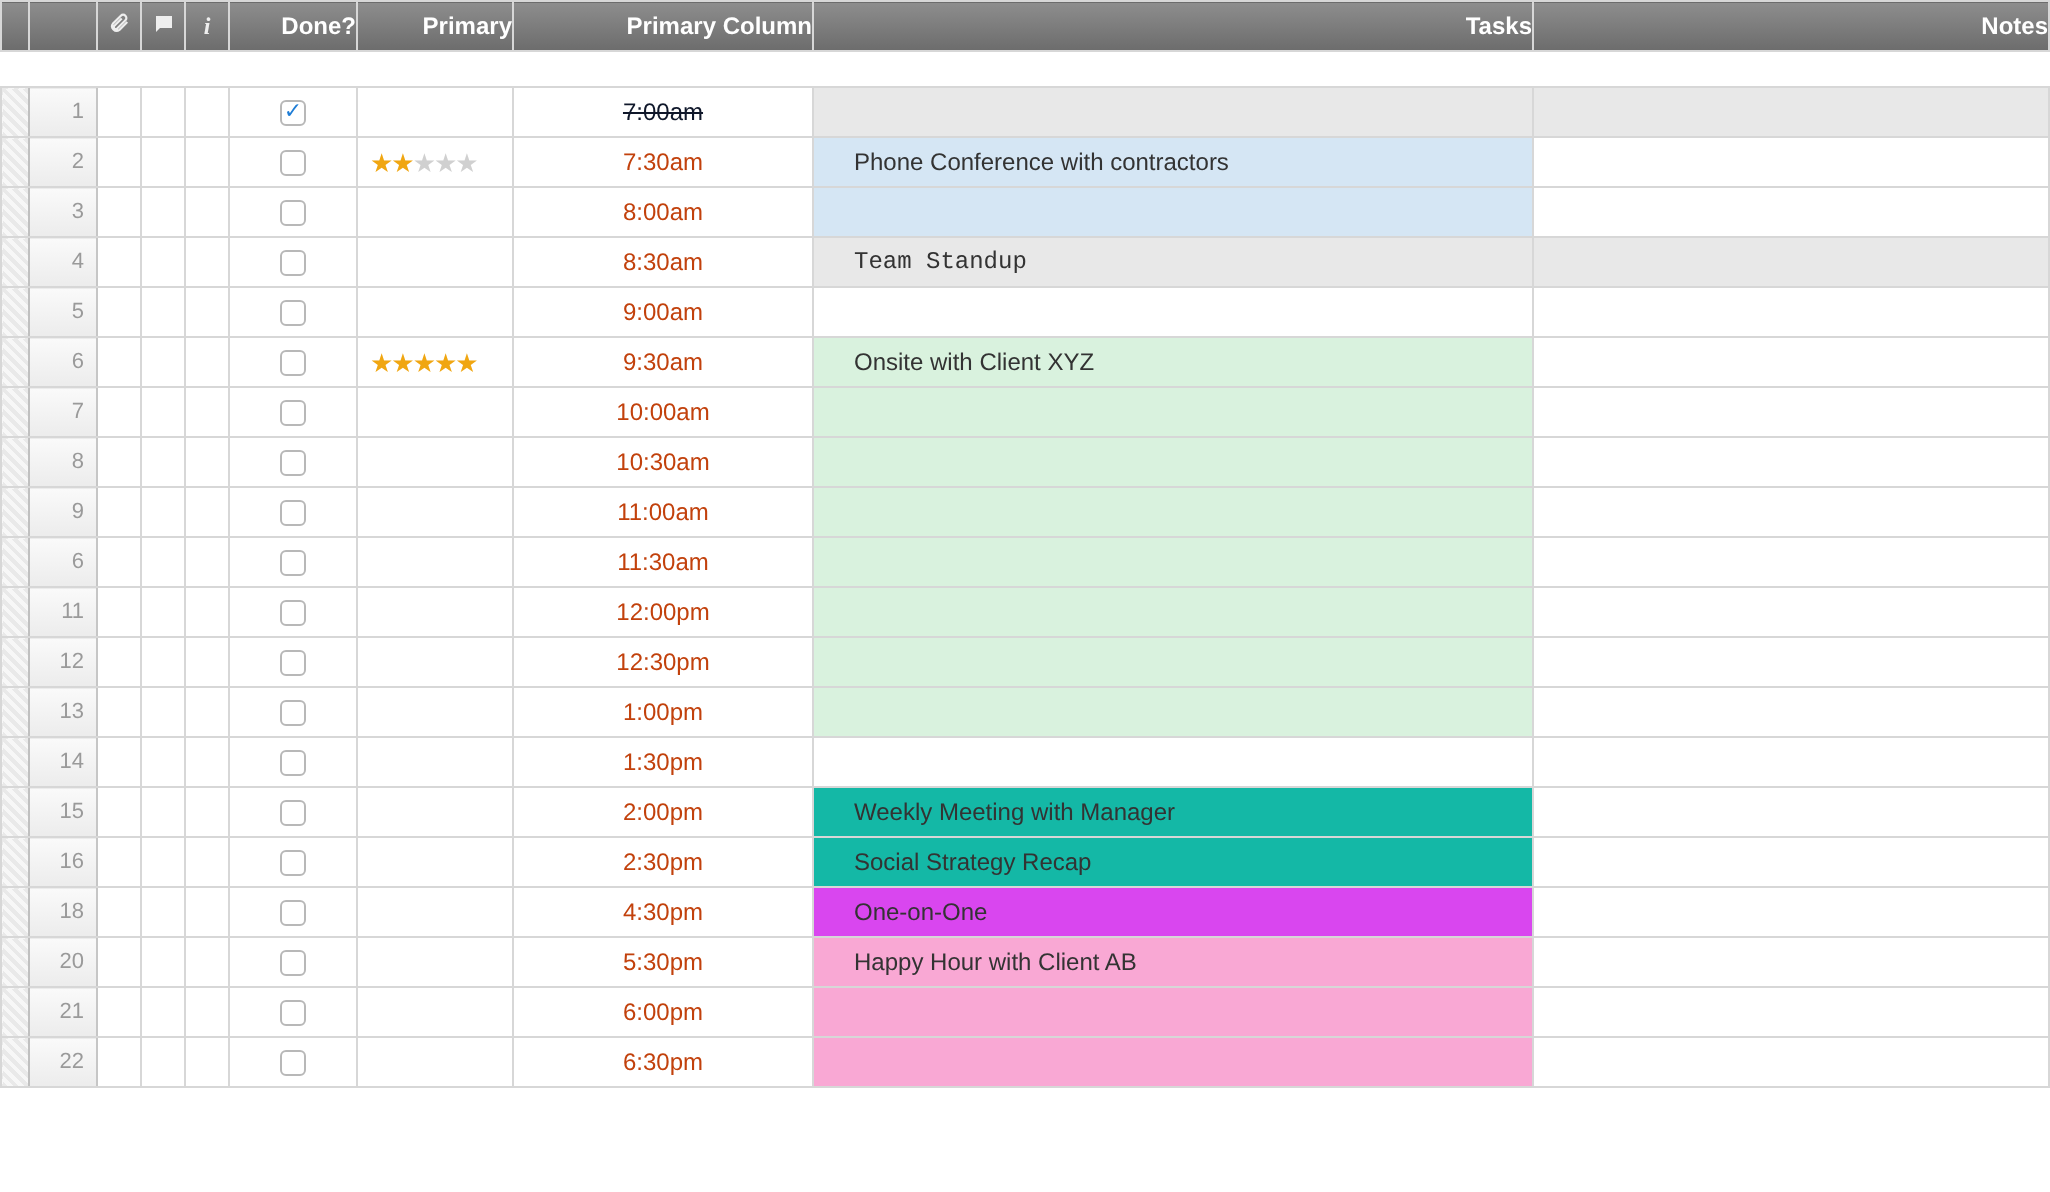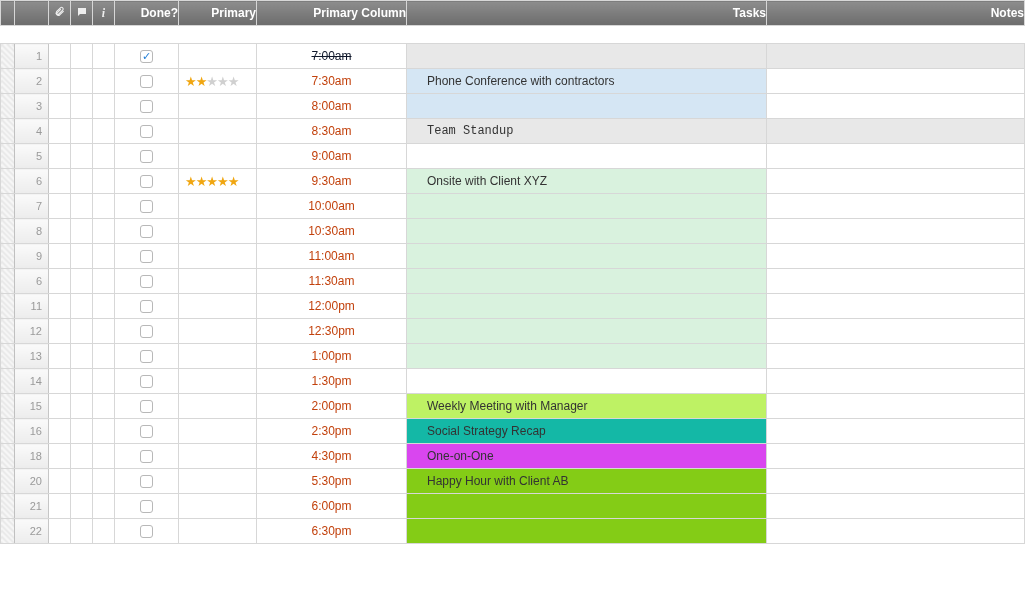--- a/index.html
+++ b/index.html
@@ -95,24 +95,24 @@
   td.primary-cell { text-align: center; color:#c2410c; }
   td.primary-cell.struck { text-decoration: line-through; color:#0f172a; }
 
   td.task-cell, td.notes-cell { padding-left: 20px; margin-left: 35px; }
 
   
   .bg-none   { background: #ffffff; }
   .bg-gray   { background: #e8e8e8; font-family: Liberation Mono, monospace; }
   .bg-blue   { background: #d5e6f4; }
   .bg-green  { background: #d9f2de; }
-  .bg-pink   { background: #bef264; }
+  .bg-pink   { background: #14b8a6; }
   .bg-purple { background: #14b8a6; }
   .bg-orange { background: #d946ef; }
-  .bg-yellow { background: #84cc16; }
+  .bg-yellow { background: #f9a8d4; }
 </style>
 </head>
 <body>
 
 <table class="sheet">
   <colgroup>
     <col class="col-handle">
     <col class="col-rownum">
     <col class="col-attach">
     <col class="col-comment">

